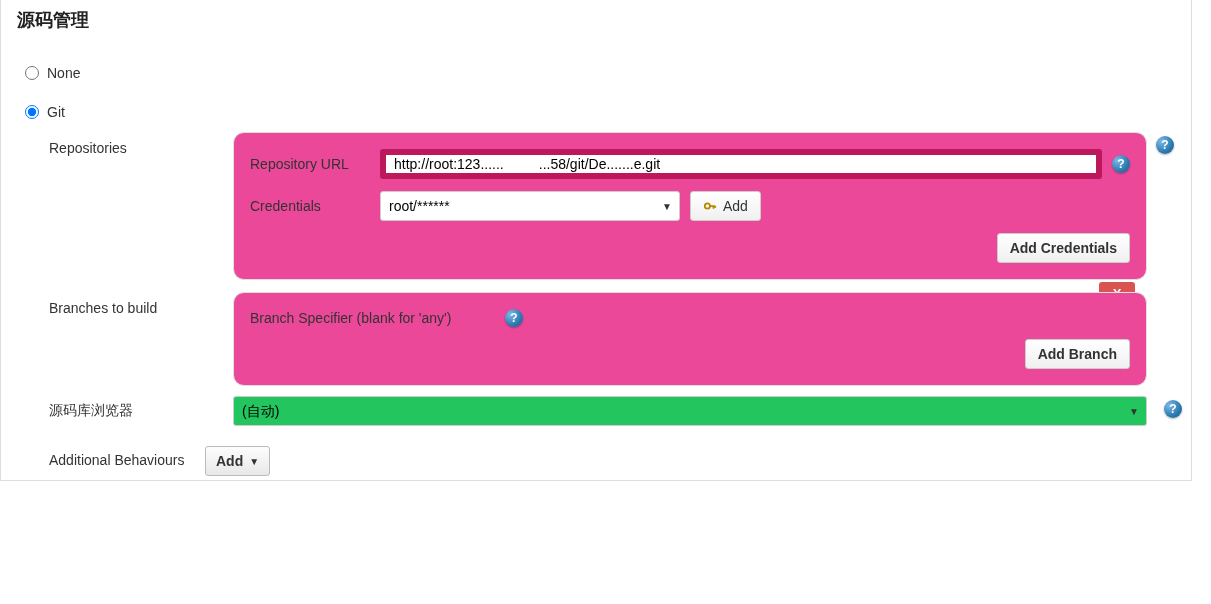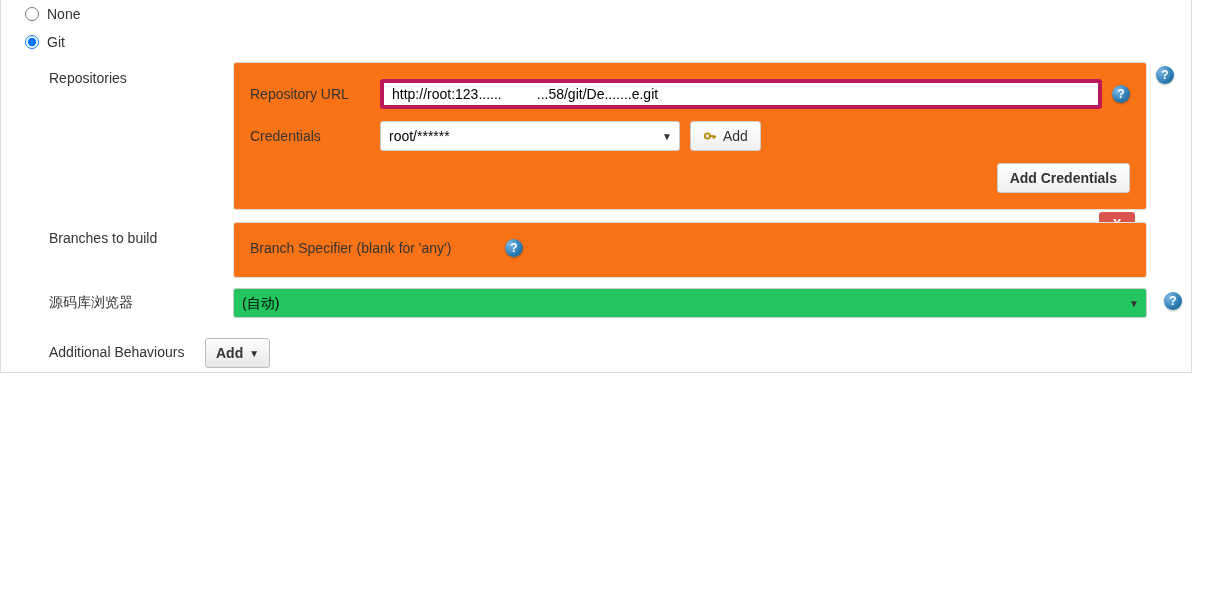--- a/index.html
+++ b/index.html
@@ -20,20 +20,21 @@
       font-size: 18px;
       font-weight: bold;
       padding: 8px 16px 16px 16px;
       color: #222;
     }
     .radio-row {
       display: flex;
       align-items: center;
       padding: 6px 0 6px 24px;
       gap: 8px;
+      margin-top: 11px;
     }
     .radio-row input[type="radio"] {
       width: 14px;
       height: 14px;
       cursor: pointer;
     }
     .radio-row label {
       cursor: pointer;
       color: #333;
     }
@@ -50,23 +51,23 @@
       padding-top: 8px;
       padding-left: 24px;
       color: #333;
     }
     .config-content {
       flex: 1;
       position: relative;
       margin-right: 8px;
     }
     .grey-panel {
-      background: #f97316;
+      background: #ec4899;
       border: 1px solid #e0e0e0;
-      border-radius: 3px;
+      border-radius: 11px;
       padding: 16px 16px 8px 16px;
       position: relative;
     }
     .grey-panel-outer {
       display: flex;
       align-items: flex-start;
     }
     .help-col {
       width: 36px;
       display: flex;
@@ -96,21 +97,21 @@
       width: 130px;
       color: #333;
     }
     .field-label-wide {
       width: 245px;
       color: #333;
     }
     .field-input {
       flex: 1;
       height: 30px;
-      border: 4px solid #be185d;
+      border: 6px solid #be185d;
       border-radius: 3px;
       padding: 0 8px;
       font-size: 14px;
       background: #fff;
     }
     .field-select {
       width: 300px;
       height: 30px;
       border: 1px solid #ccc;
       border-radius: 3px;
@@ -215,20 +216,21 @@
       display: flex;
       align-items: flex-start;
       padding: 4px 0;
       min-height: 36px;
     }
   </style>
 </head>
 <body>
 
 <div class="main-container">
+  <div class="section-title">源码管理</div>
 
   <div class="radio-row">
     <input type="radio" name="scm" style="">
     <label>None</label>
   </div>
   <div class="radio-row">
     <input type="radio" name="scm" checked="" style="">
     <label>Git</label>
   </div>
 
@@ -278,20 +280,23 @@
       <div class="config-label">Branches to build</div>
       <div class="config-content grey-panel-outer" style="position:relative;">
         <button class="delete-btn">X</button>
         <div class="grey-panel" style="flex:1;">
           <div class="field-row">
             <div class="field-label-wide">Branch Specifier (blank for 'any')</div>
             <div class="inner-help">
               <span class="help-icon">?</span>
             </div>
           </div>
+          <div class="btn-row-right">
+            <button class="btn" style="font-weight:bold;">Add Branch</button>
+          </div>
         </div>
         <div class="help-col"></div>
       </div>
     </div>
 
     <div class="left-border-row">
       <div class="config-label" style="padding-top:6px;">源码库浏览器</div>
       <div class="config-content" style="display:flex;align-items:center;">
         <div class="browser-select-wrap" style="flex:1;">
           <select class="browser-select">

